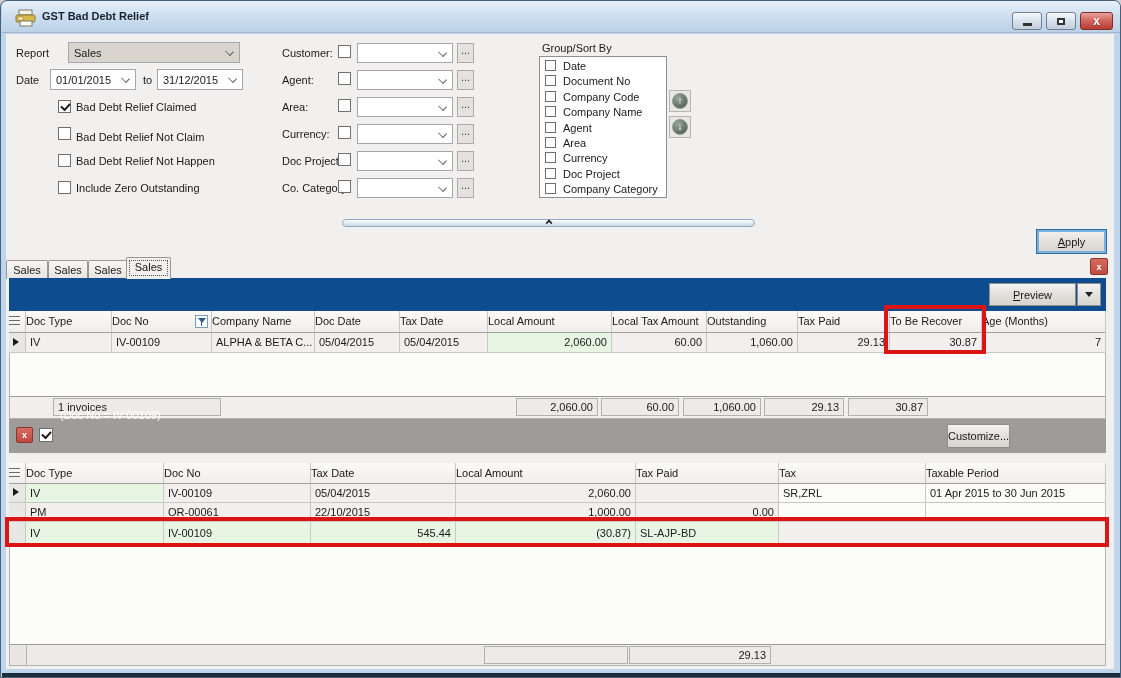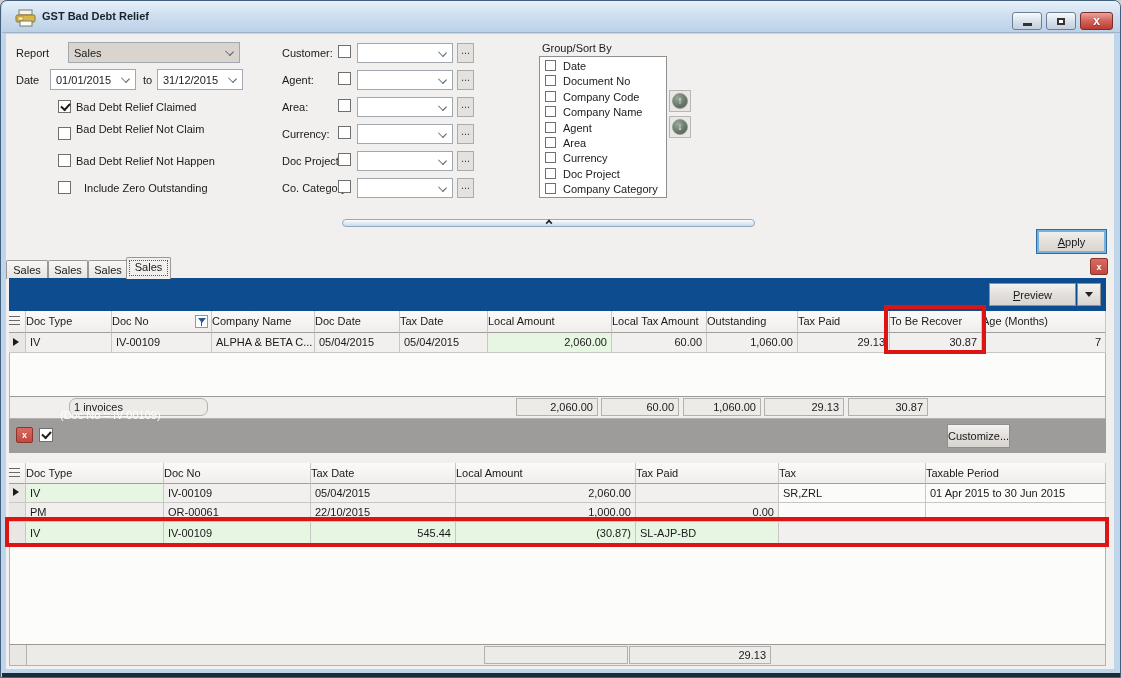--- a/index.html
+++ b/index.html
@@ -175,25 +175,25 @@
   </div>
   <div class="lbl" style="left:142px;top:73px;">to</div>
   <div class="combo" style="left:156px;top:68px;width:86px;">
     <span class="val">31/12/2015</span>
       <span class="chev"></span>
   </div>
 
   <div class="checkbox checked" style="left:57px;top:99px;"></div>
   <div class="lbl" style="left:75px;top:100px;">Bad Debt Relief Claimed</div>
   <div class="checkbox" style="left:57px;top:126px;"></div>
-  <div class="lbl" style="left:75px;top:122px;">Bad Debt Relief Not Claim</div>
+  <div class="lbl" style="left:75px;top:130px;">Bad Debt Relief Not Claim</div>
   <div class="checkbox" style="left:57px;top:153px;"></div>
   <div class="lbl" style="left:75px;top:154px;">Bad Debt Relief Not Happen</div>
   <div class="checkbox" style="left:57px;top:180px;"></div>
-  <div class="lbl" style="left:75px;top:181px;margin-left:8px;">Include Zero Outstanding</div>
+  <div class="lbl" style="left:75px;top:181px;">Include Zero Outstanding</div>
 
   <div class="lbl" style="left:281px;top:46px;">Customer:</div>
   <div class="checkbox" style="left:337px;top:44px;"></div>
   <div class="combo" style="left:356px;top:42px;width:96px;height:20px;">
       <span class="chev"></span>
     </div>
   <div class="dots-btn" style="left:456px;top:42px;">...</div>
 
   <div class="lbl" style="left:281px;top:73px;">Agent:</div>
   <div class="checkbox" style="left:337px;top:71px;"></div>
@@ -331,21 +331,21 @@
     <div class="dc num">60.00</div>
     <div class="dc num">1,060.00</div>
     <div class="dc num">29.13</div>
     <div class="dc num">30.87</div>
     <div class="dc num">7</div>
   </div>
 
   <div class="white-area" style="left:8px;top:352px;width:1097px;height:43px;"></div>
 
   <div class="sum-strip" style="left:8px;top:395px;width:1097px;height:23px;background:#f0efed;"></div>
-  <div class="sum-box" style="left:68px;top:397px;width:139px;border-radius:7px;">1 invoices</div>
+  <div class="sum-box" style="left:52px;top:397px;width:168px;">1 invoices</div>
   <div class="sum-box num" style="left:515px;top:397px;width:82px;">2,060.00</div>
   <div class="sum-box num" style="left:600px;top:397px;width:78px;">60.00</div>
   <div class="sum-box num" style="left:682px;top:397px;width:78px;">1,060.00</div>
   <div class="sum-box num" style="left:763px;top:397px;width:80px;">29.13</div>
   <div class="sum-box num" style="left:847px;top:397px;width:80px;">30.87</div>
 
   <div class="red-box" style="left:883px;top:304px;width:102px;height:49px;"></div>
 
   <div class="filterbar" style="left:8px;top:418px;width:1097px;height:34px;"></div>
   <div class="small-red" style="left:15px;top:426px;width:17px;height:16px;line-height:15px;">x</div>

